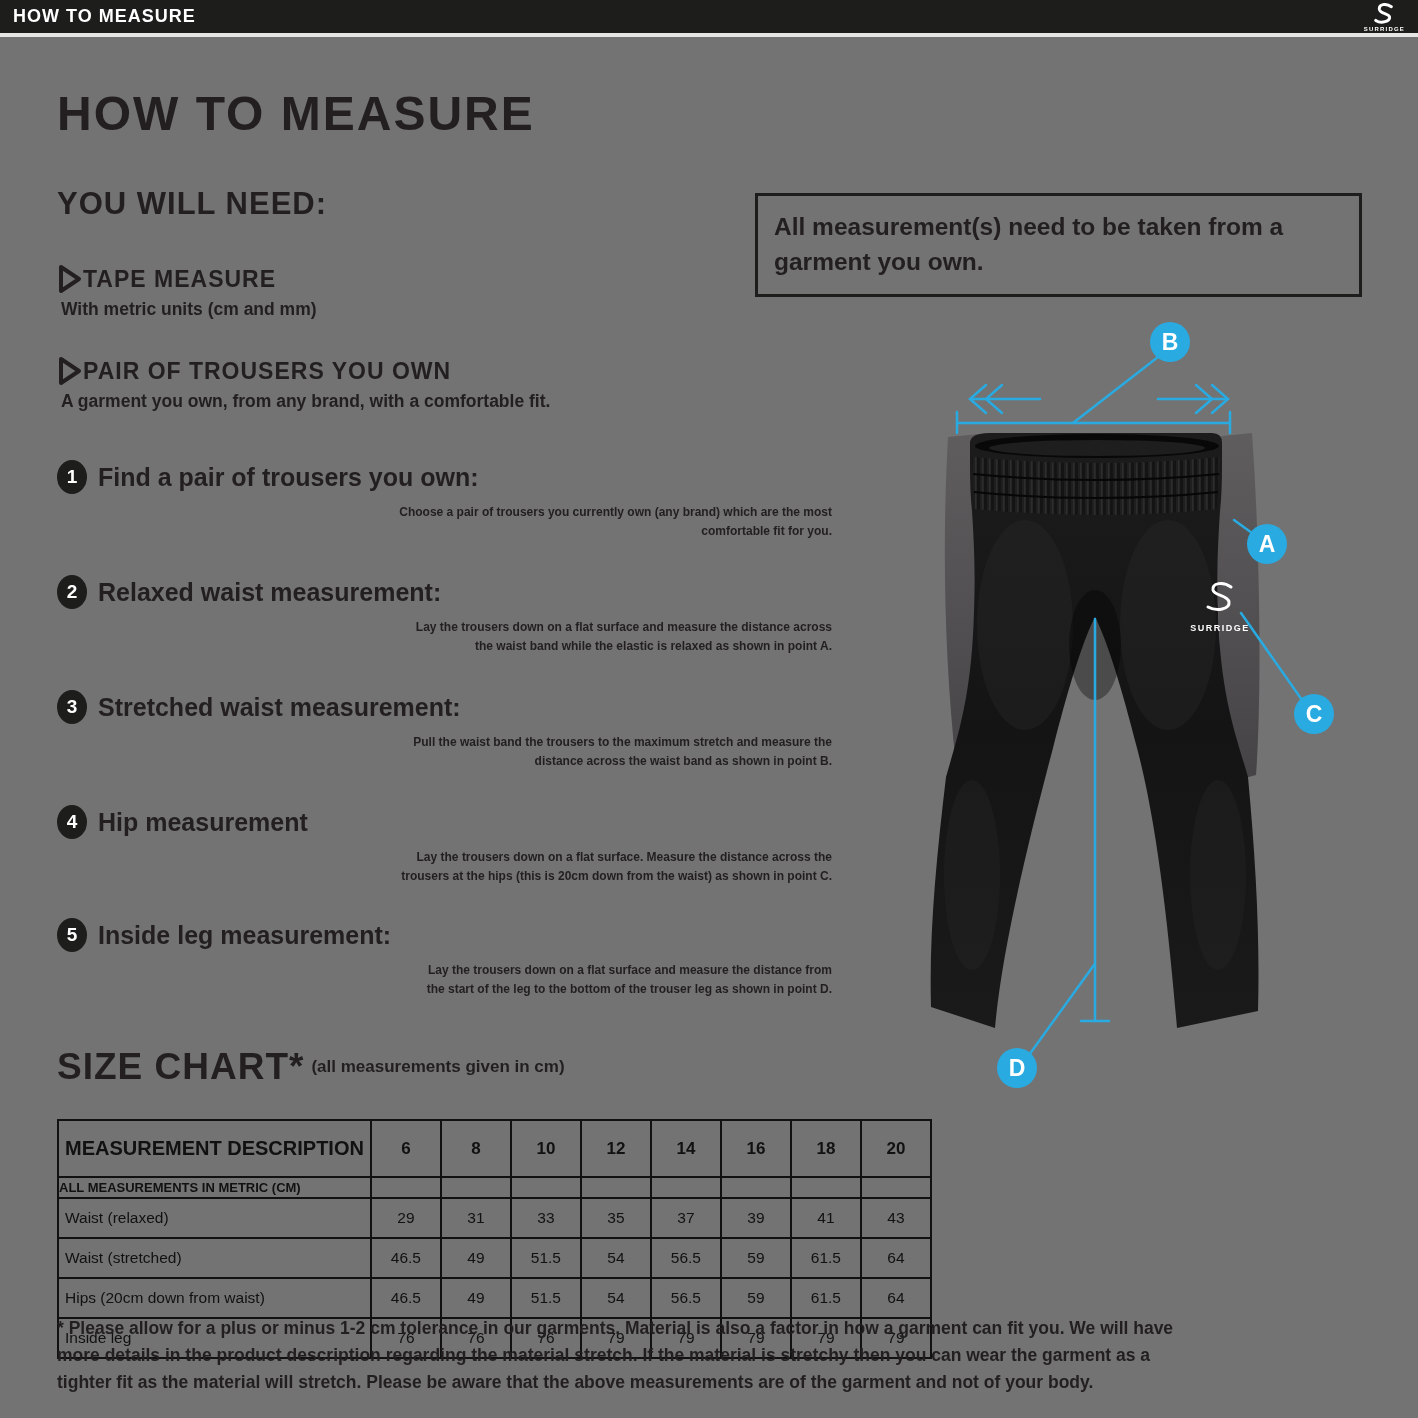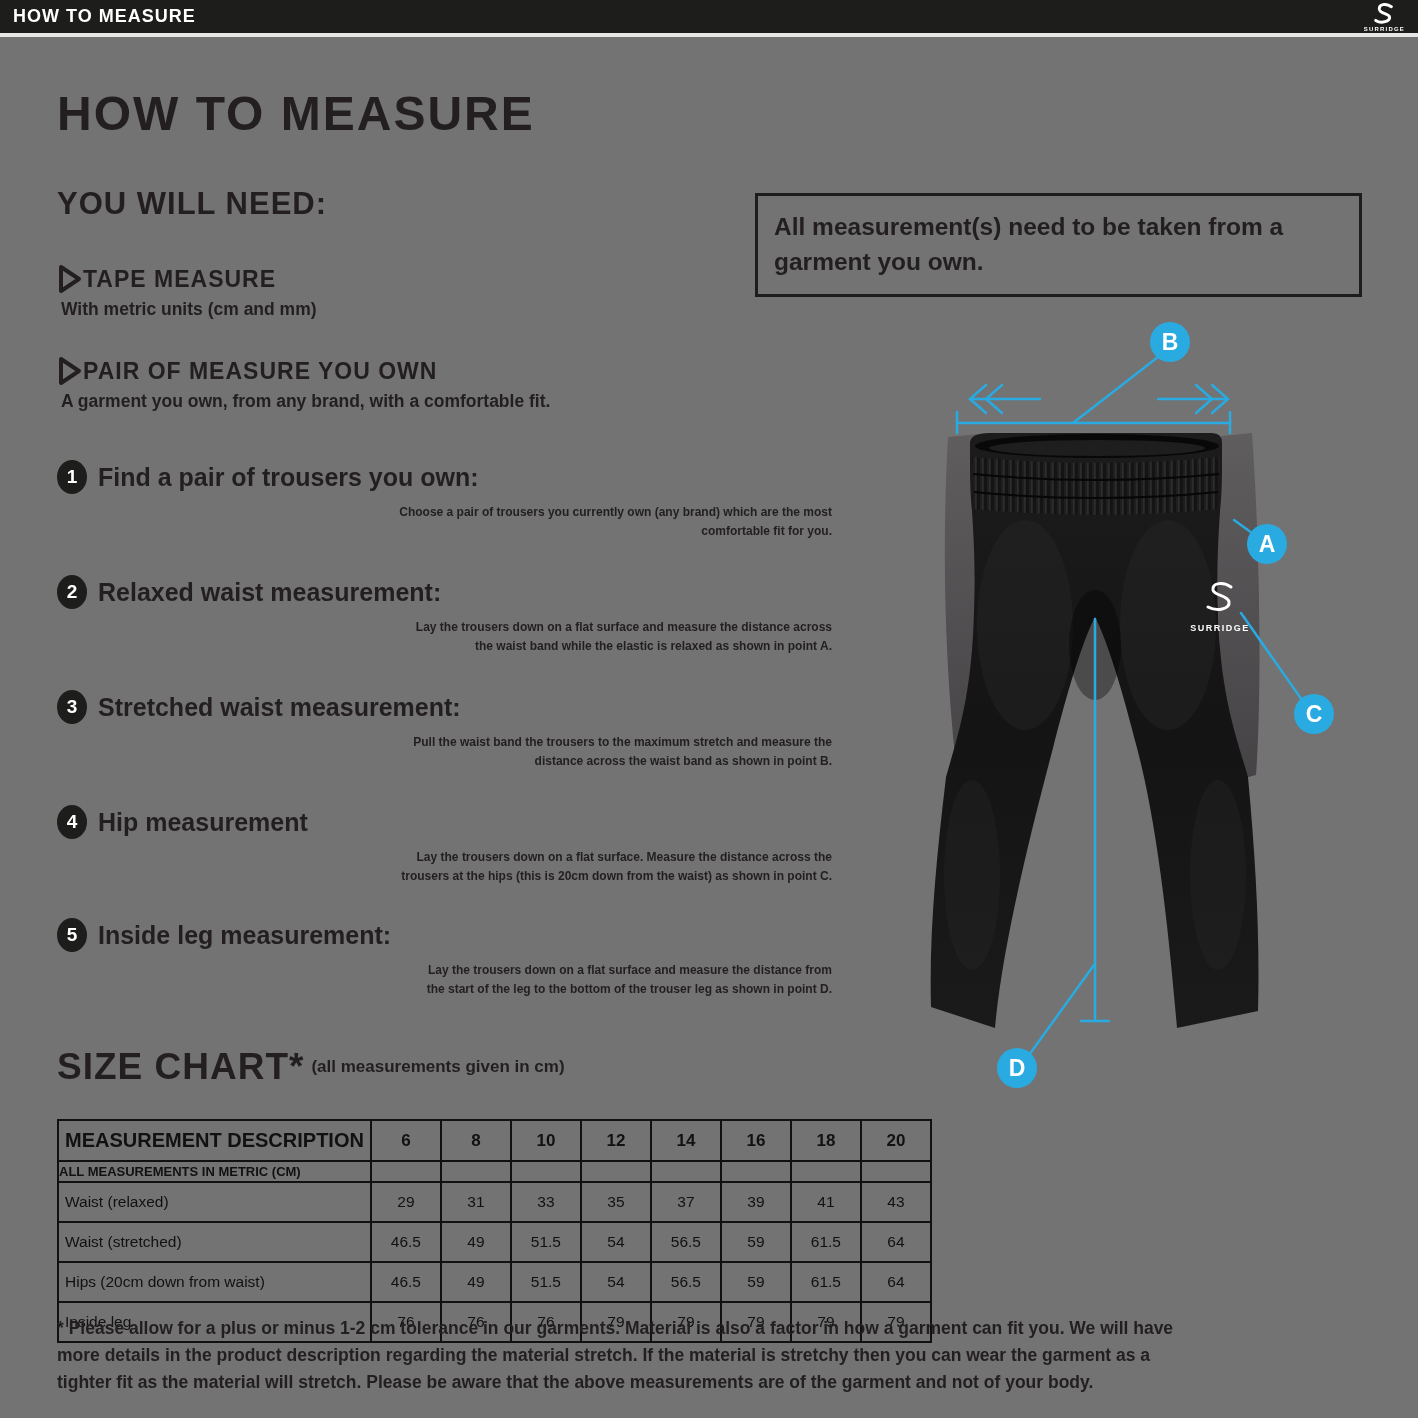--- a/index.html
+++ b/index.html
@@ -43,21 +43,21 @@
   
   .size-chart-head{position:absolute;left:57px;top:1046px;display:flex;align-items:center;}
   .size-chart-title{font-size:37px;font-weight:bold;letter-spacing:1px;}
   .size-chart-sub{font-size:17px;font-weight:bold;margin-left:7px;}
   table.size-table{position:absolute;left:57px;top:1119px;border-collapse:collapse;table-layout:fixed;
                    font-family:"Liberation Sans",sans-serif;color:#111;}
   .size-table th,.size-table td{border:2px solid #111;box-sizing:border-box;overflow:hidden;white-space:nowrap;}
   .size-table .col-desc{width:295px;}
   .size-table .col-size{width:70px;}
   .size-table th{height:37px;}
-  .size-table .th-desc{font-size:20px;font-weight:bold;text-align:left;padding:8px 6px;}
+  .size-table .th-desc{font-size:20px;font-weight:bold;text-align:left;padding:16px 6px;}
   .size-table .th-size{font-size:17px;font-weight:bold;text-align:center;}
   .size-table .metric-row td{height:21px;font-size:13px;font-weight:bold;text-align:left;padding:0 0;}
   .size-table .data-row td{height:25px;font-size:15.5px;}
   .size-table .data-row .lbl{text-align:left;padding:10px 6px;}
   .size-table .data-row .val{text-align:center;}
   
   .footnote{position:absolute;left:57px;top:1297px;width:1195px;font-size:17.5px;font-weight:bold;
             line-height:1.56;white-space:pre-line;}
 </style>
 </head>
@@ -86,21 +86,21 @@
       <span class="need-title">TAPE MEASURE</span>
     </div>
     <p class="need-desc">With metric units (cm and mm)</p>
   </div>
 
   <div class="need-item trousers">
     <div class="need-head">
       <svg width="26" height="30" viewBox="0 0 26 30">
         <polygon points="4,3 22,15 4,27" fill="none" stroke="#231f20" stroke-width="4" stroke-linejoin="round"></polygon>
       </svg>
-      <span class="need-title">PAIR OF MEASURE YOU OWN</span>
+      <span class="need-title">PAIR OF TROUSERS YOU OWN</span>
     </div>
     <p class="need-desc">A garment you own, from any brand, with a comfortable fit.</p>
   </div>
 
   <div class="step s1">
     <div class="step-head">
       <span class="badge">1</span>
       <h3 class="step-title">Find a pair of trousers you own:</h3>
     </div>
     <p class="step-desc">Choose a pair of trousers you currently own (any brand) which are the most

